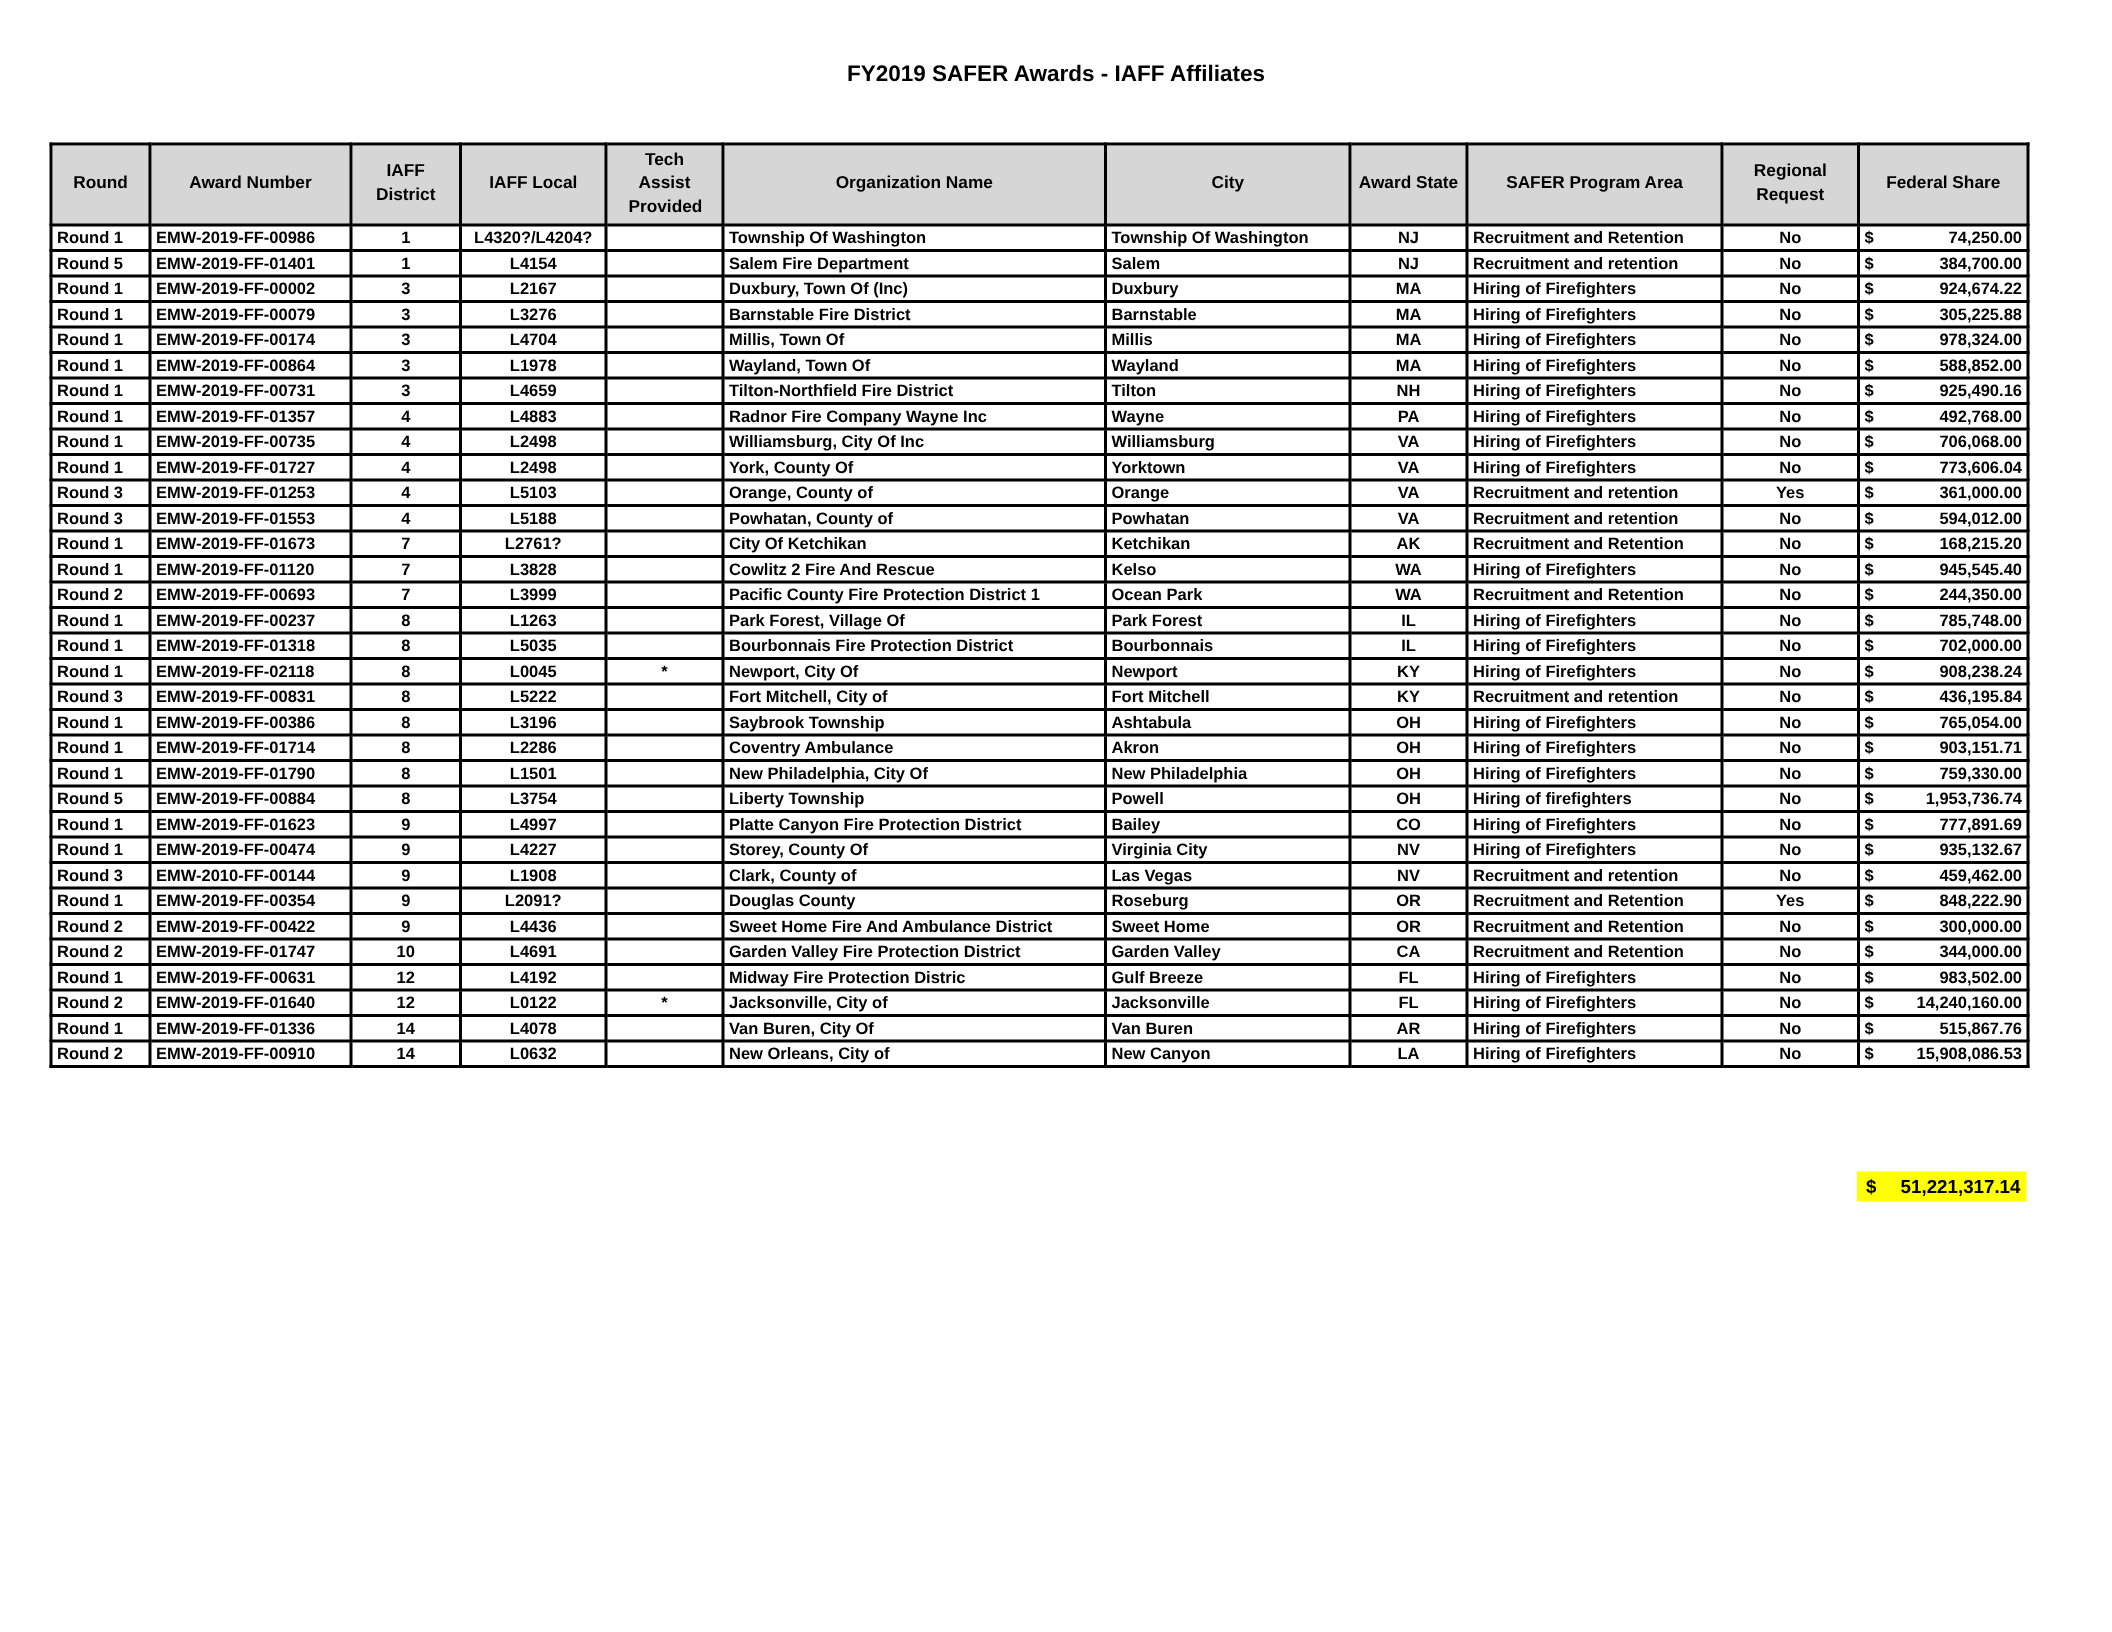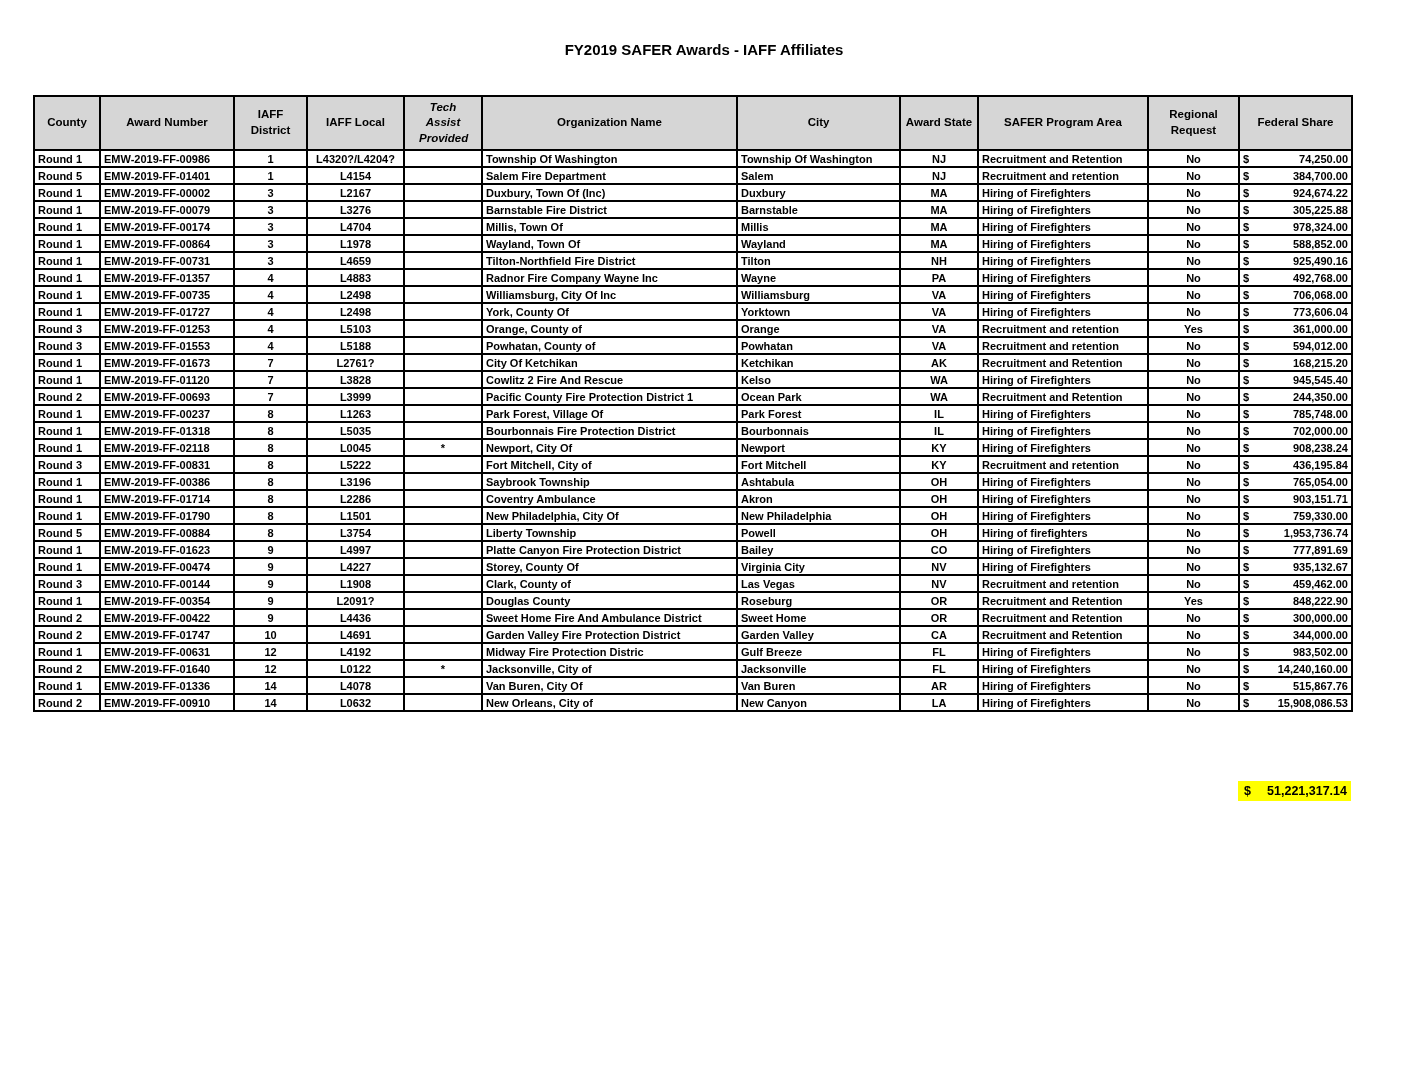--- a/index.html
+++ b/index.html
@@ -39,21 +39,21 @@
   table.awards th {
     background: var(--header-bg);
     height: 54px;
     font-size: 11.5px;
     text-align: center;
     vertical-align: middle;
     padding: 0 4px;
     line-height: 1.35;
     white-space: normal;
   }
-  table.awards th.col-tech_assist { padding: 0 14px; font-style: italic; }
+  table.awards th.col-tech_assist { padding: 0 14px; }
   table.awards td {
     height: 17px;
     font-size: 11px;
     padding: 0 3px;
     white-space: nowrap;
     vertical-align: middle;
   }
   td.al-left   { text-align: left; }
   td.al-center { text-align: center; }
   .money {
@@ -94,21 +94,21 @@
         <col style="width:78px">
         <col style="width:255px">
       <col style="width:163px">
         <col style="width:78px">
         <col style="width:170px">
       <col style="width:91px">
         <col style="width:113px">
     </colgroup>
     <thead>
       <tr id="head-row">
-          <th class="col-round">County</th>
+          <th class="col-round">Round</th>
           <th class="col-award_number">Award Number</th>
           <th class="col-iaff_district">IAFF District</th>
           <th class="col-iaff_local">IAFF Local</th>
           <th class="col-tech_assist">Tech Assist Provided</th>
           <th class="col-organization">Organization Name</th>
           <th class="col-city">City</th>
           <th class="col-award_state">Award State</th>
           <th class="col-program">SAFER Program Area</th>
           <th class="col-regional">Regional Request</th>
           <th class="col-federal_share">Federal Share</th>

